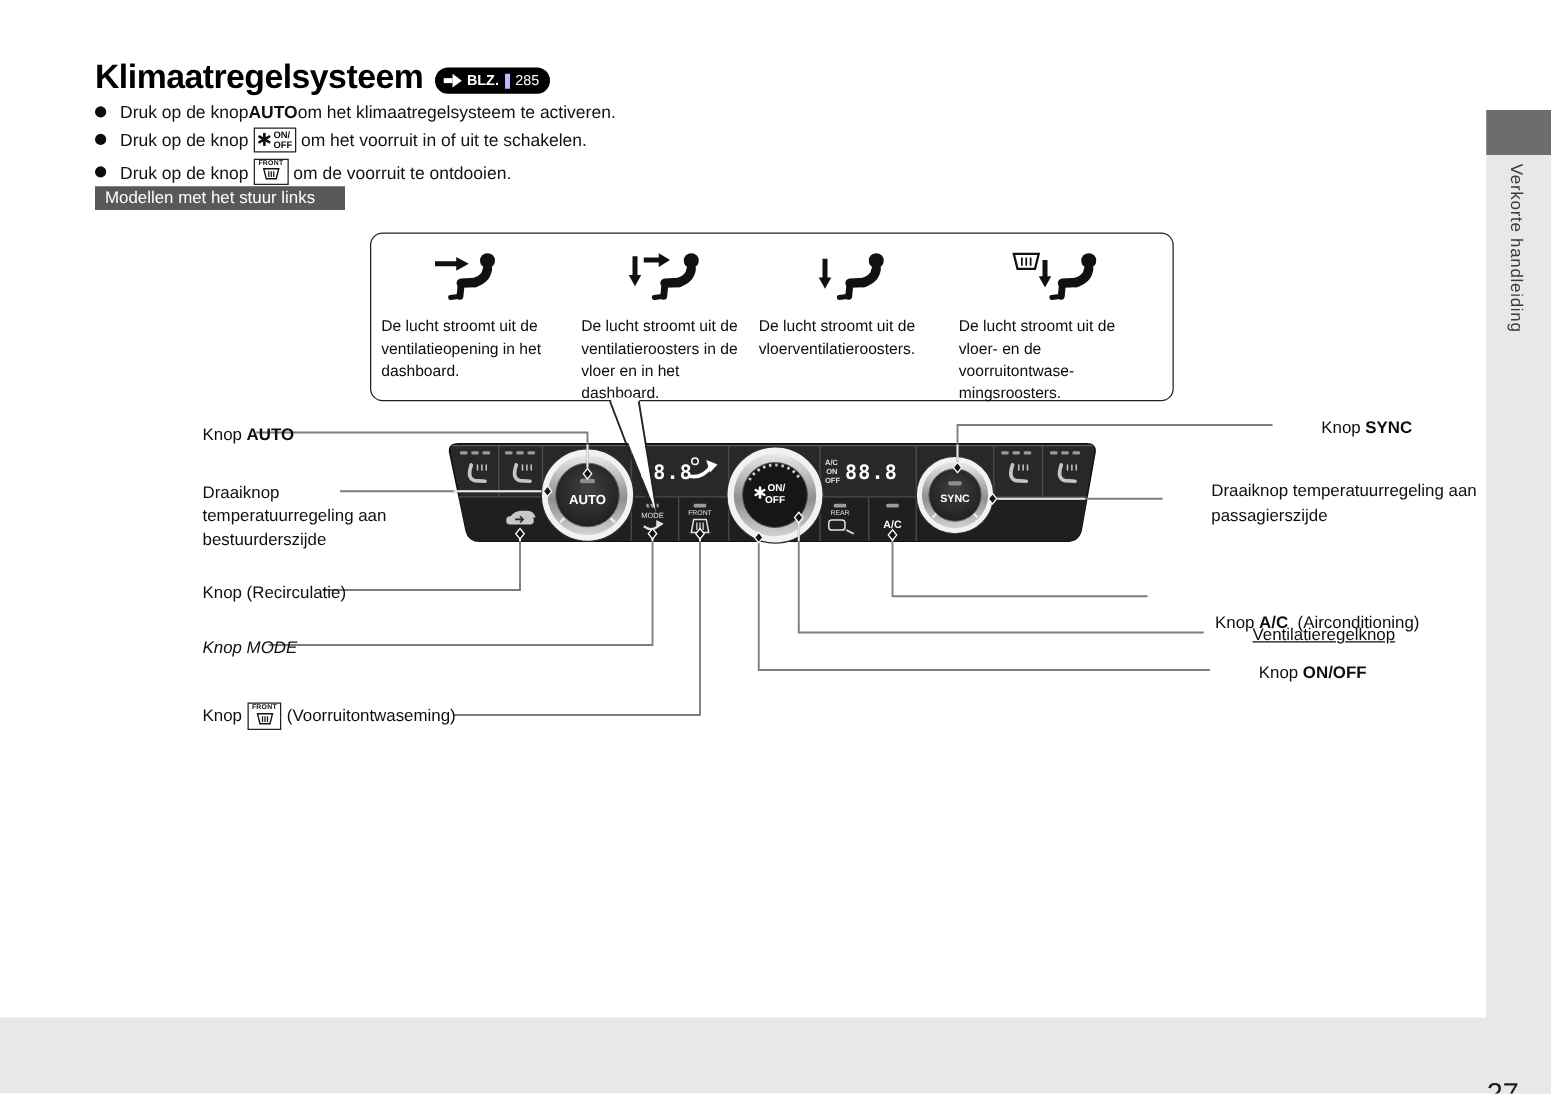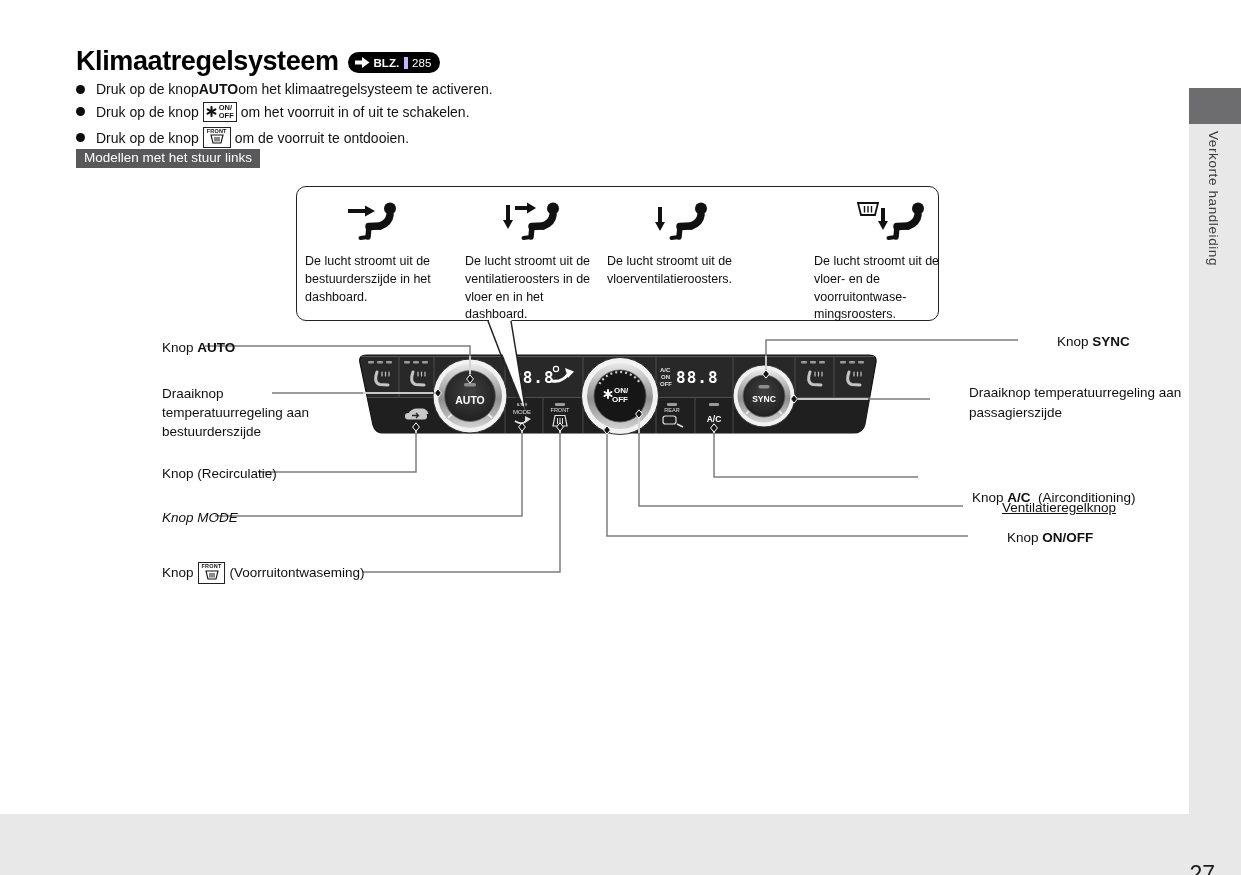--- a/index.html
+++ b/index.html
@@ -6,46 +6,46 @@
   .page{position:relative;width:1241px;height:875px;background:#ffffff;overflow:hidden;
         font-family:"Liberation Sans",sans-serif;color:#111;}
   
   .sidebar{position:absolute;left:1189px;top:88px;width:52px;height:787px;background:#e8e8e8;}
   .sidebar-tab{position:absolute;left:1189px;top:88px;width:52px;height:36px;background:#6d6d6f;}
   .sidebar-label{position:absolute;left:1206px;top:131px;writing-mode:vertical-rl;
                  font-size:13.5px;letter-spacing:.6px;color:#3a3a3a;}
   .footer{position:absolute;left:0;top:814px;width:1241px;height:61px;background:#e8e8e8;}
   .page-number{position:absolute;right:26px;top:821px;font-size:23px;color:#1a1a1a;margin-top:40px;}
   
-  .header{position:absolute;left:76px;top:46px;display:flex;gap:9px;}
+  .header{position:absolute;left:76px;top:46px;display:flex;align-items:center;gap:9px;}
   .title{font-size:27px;font-weight:bold;letter-spacing:-.4px;color:#000;}
   .ref-badge{display:inline-flex;align-items:center;gap:3px;background:#000;color:#fff;
              border-radius:11px;height:21px;padding:0 9px 0 6px;margin-top:6px;}
   .ref-badge .lbl{font-size:11.5px;font-weight:bold;}
   .ref-badge .pg{font-size:11.5px;font-weight:normal;border-left:4px solid #c4b5fd;padding-left:4px;margin-left:2px;}
   
   .bullets{position:absolute;left:76px;top:80px;list-style:none;margin:0;padding:0;}
   .bullets li{display:flex;align-items:center;margin-bottom:3px;min-height:18px;font-size:14px;}
   .dot{width:9px;height:9px;border-radius:50%;background:#0d0d0d;margin-right:11px;flex:0 0 auto;}
   .b{font-weight:bold;}
   .mini-box{display:inline-flex;align-items:center;justify-content:center;border:1.2px solid #222;
             background:#fff;margin:1px 4px;padding:1px 2px;}
   .fanbox .onoff{display:inline-block;font-size:7.5px;font-weight:bold;line-height:1.05;margin-left:2px;}
   .frontbox{flex-direction:column;padding:1px 3px;}
   .frontbox .fl{font-size:5.5px;font-weight:bold;line-height:1;letter-spacing:.2px;}
   
   .model-badge{position:absolute;left:76px;top:149px;background:#59595b;color:#fff;
-               font-size:13.5px;padding:1px 8px 3px 8px;}
+               font-size:13.5px;padding:1px 24px 3px 8px;}
   
   .callout{position:absolute;left:296px;top:186px;width:641px;height:133px;background:#fff;
            border:1.6px solid #222;border-radius:10px;z-index:0;}
   .co-col{position:absolute;top:10px;}
   .co-icon{height:47px;display:flex;align-items:center;justify-content:center;}
   .co-text{margin-top:9px;font-size:12.5px;line-height:1.42;color:#0d0d0d;}
-  .c1{left:8px;width:136px;} .c2{left:168px;width:136px;} .c3{left:310px;width:150px;} .c4{left:470px;width:158px;margin-left:47px;}
+  .c1{left:8px;width:136px;} .c2{left:168px;width:136px;} .c3{left:310px;width:150px;} .c4{left:470px;width:158px;}
   
   .overlay{position:absolute;left:0;top:0;z-index:1;pointer-events:none;}
   
   .lab{position:absolute;font-size:13.5px;color:#0f0f0f;z-index:2;line-height:19px;margin-left:36px;}
   .lab .b{font-weight:bold;}
 </style>
 </head>
 <body>
 
 <div class="page">
@@ -120,21 +120,21 @@
             <circle cx="46" cy="8.5" r="6" stroke="none"></circle>
             <g fill="none" stroke-linecap="round">
               <path d="M46,15 Q45,23 36,26" stroke-width="7.5"></path>
               <path d="M36,26 L25,26.5" stroke-width="7.5"></path>
               <path d="M25,26.5 L24,37" stroke-width="5.5"></path>
               <path d="M24,37 L16.5,38" stroke-width="4"></path>
             </g>
           </g>
         </svg>
       </div>
-      <div class="co-text">De lucht stroomt uit de bestuurderszijde in het dashboard.</div>
+      <div class="co-text">De lucht stroomt uit de ventilatieopening in het dashboard.</div>
     </div>
     <div class="co-col c2">
       <div class="co-icon">
         <svg width="64" height="42" viewBox="0 0 64 42">
           <g fill="#111" stroke="#111">
             <line x1="7" y1="5" x2="7" y2="21" stroke-width="4"></line>
             <polygon points="2,20 7,29 12,20" stroke="none"></polygon>
             <line x1="14" y1="8" x2="27" y2="8" stroke-width="4"></line>
             <polygon points="26,2.5 35,8 26,13.5" stroke="none"></polygon>
             <circle cx="52" cy="8.5" r="6" stroke="none"></circle>

